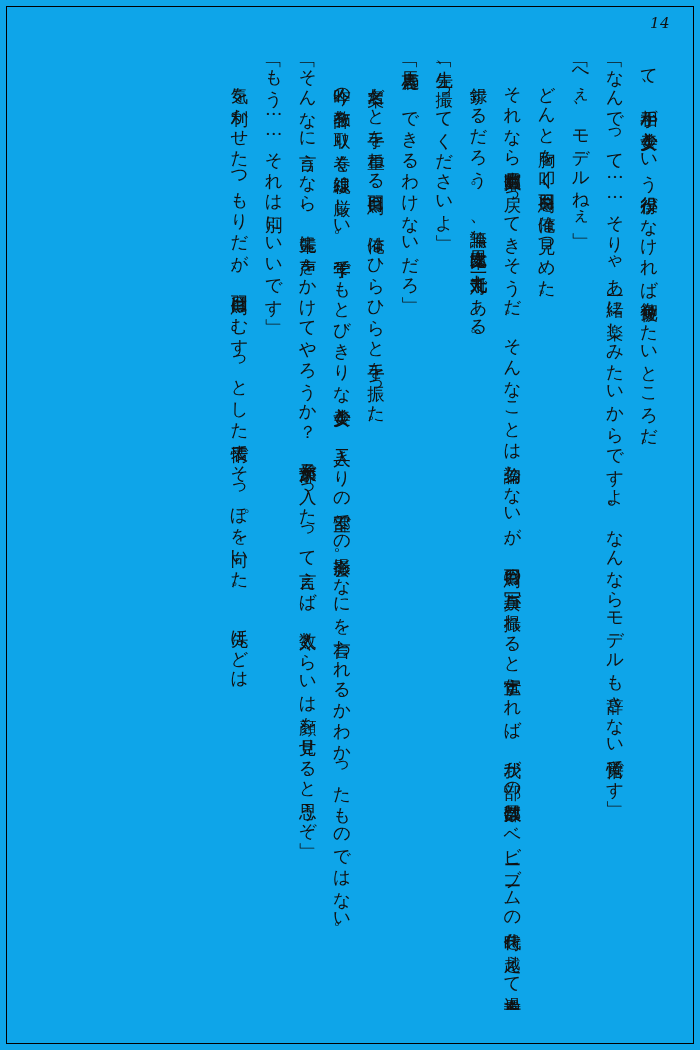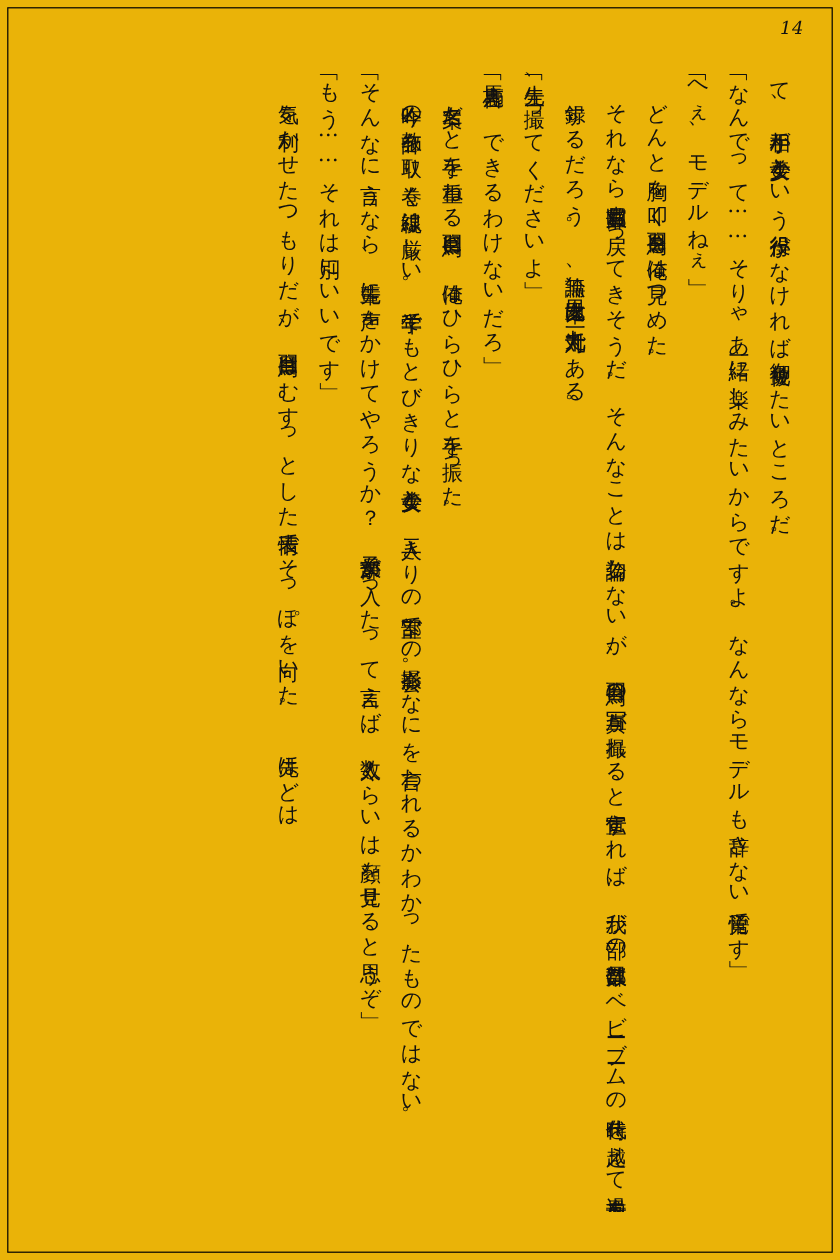--- a/index.html
+++ b/index.html
@@ -11,21 +11,21 @@
     width: 700px;
     height: 1050px;
     font-family: "DejaVu Serif", "Liberation Serif", serif;
     color: #111;
     overflow: hidden;
   }
   .page {
     position: relative;
     width: 700px;
     height: 1050px;
-    background: #eab308;
+    background: #0ea5e9;
     box-sizing: border-box;
   }
   
   .page-frame {
     position: absolute;
     left: 6px;
     top: 6px;
     right: 6px;
     bottom: 6px;
     border: 1px solid #000;

